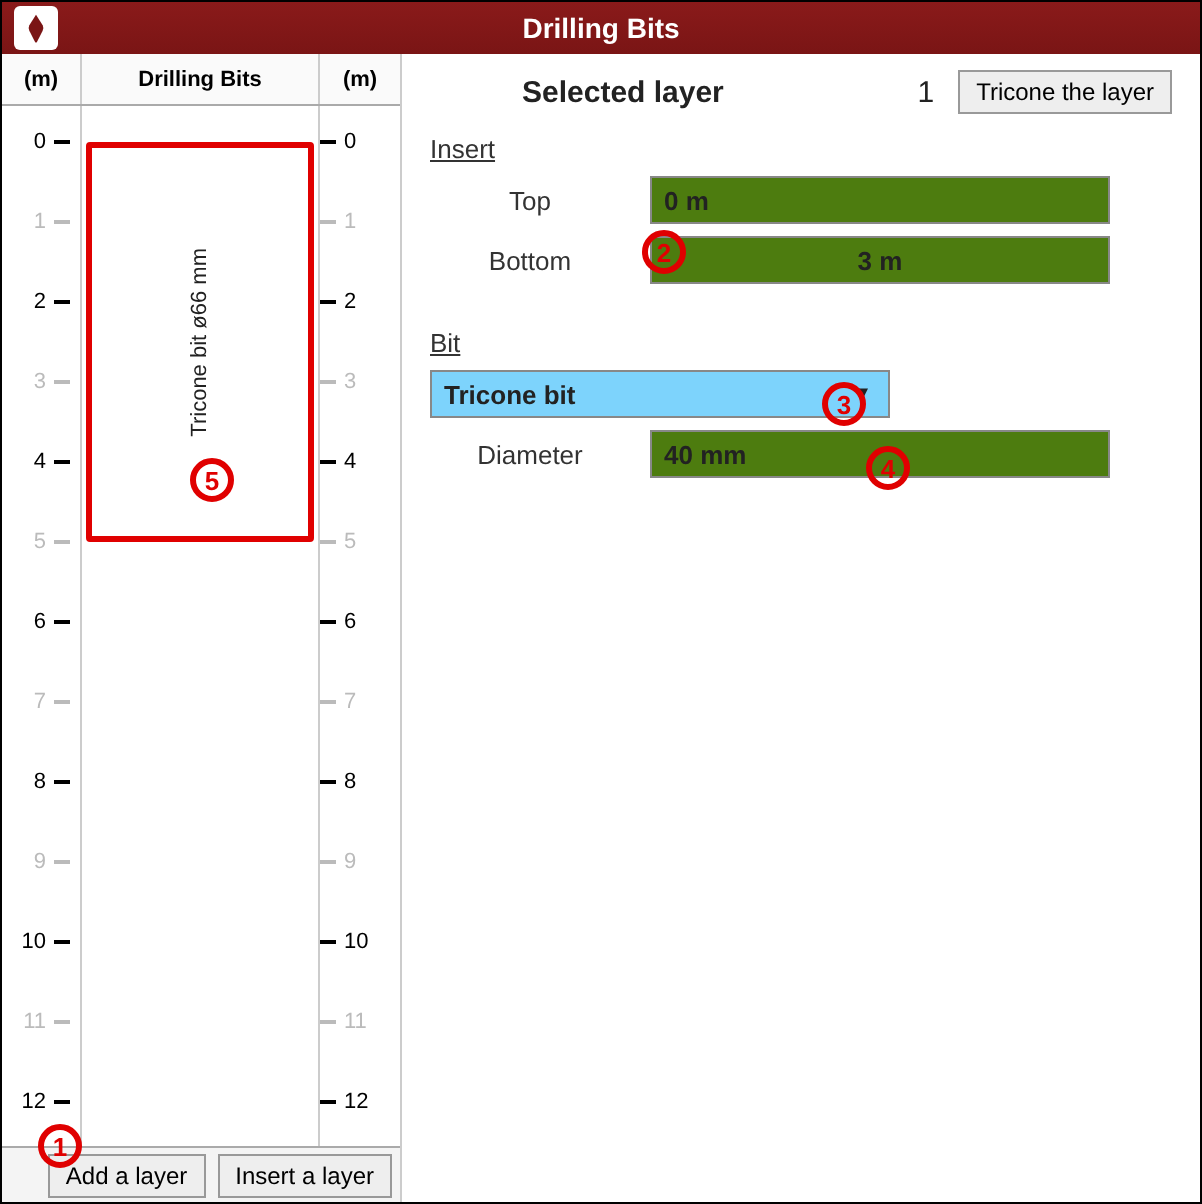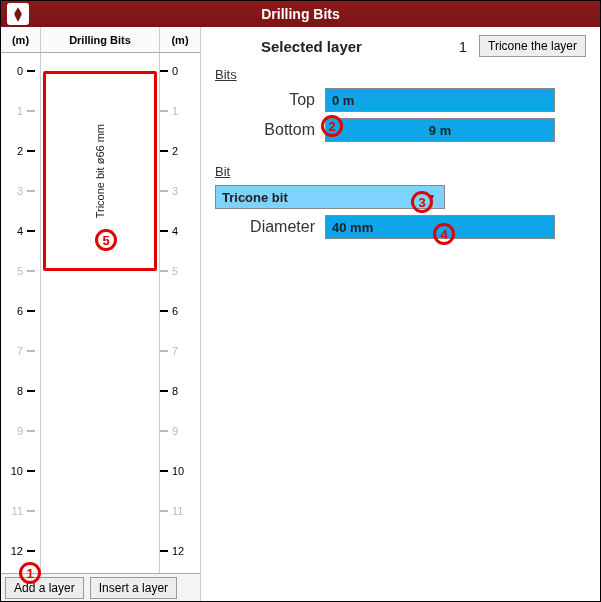--- a/index.html
+++ b/index.html
@@ -43,35 +43,35 @@
   .layer-box {
     position:absolute; left:2px; right:2px; top:18px; height:200px;
     border:3px solid #e00000; border-radius:2px; background:rgba(255,255,255,0.2);
     display:flex; align-items:center; justify-content:center;
   }
   .layer-label {
     writing-mode:vertical-rl; transform:rotate(180deg);
     font-size:11px; color:#222;
   }
   .footer {
-    height:28px; border-top:1px solid #aaa; background:#f4f4f4; display:flex; align-items:center; padding:0 4px; gap:6px;
+    height:28px; border-top:1px solid #aaa; background:#f4f4f4; display:flex; align-items:center; padding:0 4px; gap:6px;justify-content:flex-end;
   }
   .btn {
     background:#eee; border:1px solid #999; font-size:12px; padding:3px 8px; cursor:pointer;
   }
   
   .right-panel { flex:1; padding:8px 14px 8px 14px; font-size:13px; color:#222; }
   .sel-header { display:flex; align-items:center; justify-content:flex-end; gap:6px; margin-bottom:8px; }
   .sel-header .lbl { font-weight:bold; font-size:15px; margin-right:auto; margin-left:46px;}
   .sel-header .layernum { font-size:15px; margin-right:6px; }
   .section-title { font-size:13px; color:#333; text-decoration:underline; margin:10px 0 6px 0; }
   .form-row { display:flex; align-items:center; margin:6px 0; }
-  .form-row label { width:110px; text-align:right; padding-right:10px; font-size:16px; color:#333; }
+  .form-row label { width:110px; text-align:center; padding-right:10px; font-size:13px; color:#333; }
   .form-row .field {
-    flex:1; max-width:230px; height:24px; border:1px solid #888; background:#0ea5e9;
+    flex:1; max-width:230px; height:24px; border:1px solid #888; background:#4d7c0f;
     display:flex; align-items:center; padding:0 6px; font-weight:bold; font-size:13px; position:relative;
   }
   .form-row .field.select { background:#7dd3fc; }
   .form-row .field.select::after {
     content:"▼"; position:absolute; right:8px; font-size:10px; color:#222;
   }
   .form-row .field.center { justify-content:center; }
   
   .anno {
     position:absolute; width:22px; height:22px; border:3px solid #e00000; border-radius:50%;
@@ -221,31 +221,31 @@
       </div>
     </div>
 
     <div class="right-panel">
       <div class="sel-header">
         <span class="lbl">Selected layer</span>
         <span class="layernum">1</span>
         <button class="btn">Tricone the layer</button>
       </div>
 
-      <div class="section-title">Bits</div>
+      <div class="section-title">Insert</div>
       <div class="form-row">
         <label>Top</label>
         <div class="field">
             <span>0 m</span>
           </div>
       </div>
       <div class="form-row">
         <label>Bottom</label>
         <div class="field center">
-            <span>9 m</span>
+            <span>3 m</span>
           </div>
       </div>
 
       <div class="section-title" style="margin-top:22px;text-decoration:underline;">Bit</div>
       <div class="form-row">
         <div class="field select">
             <span>Tricone bit</span>
           </div>
       </div>
       <div class="form-row">

